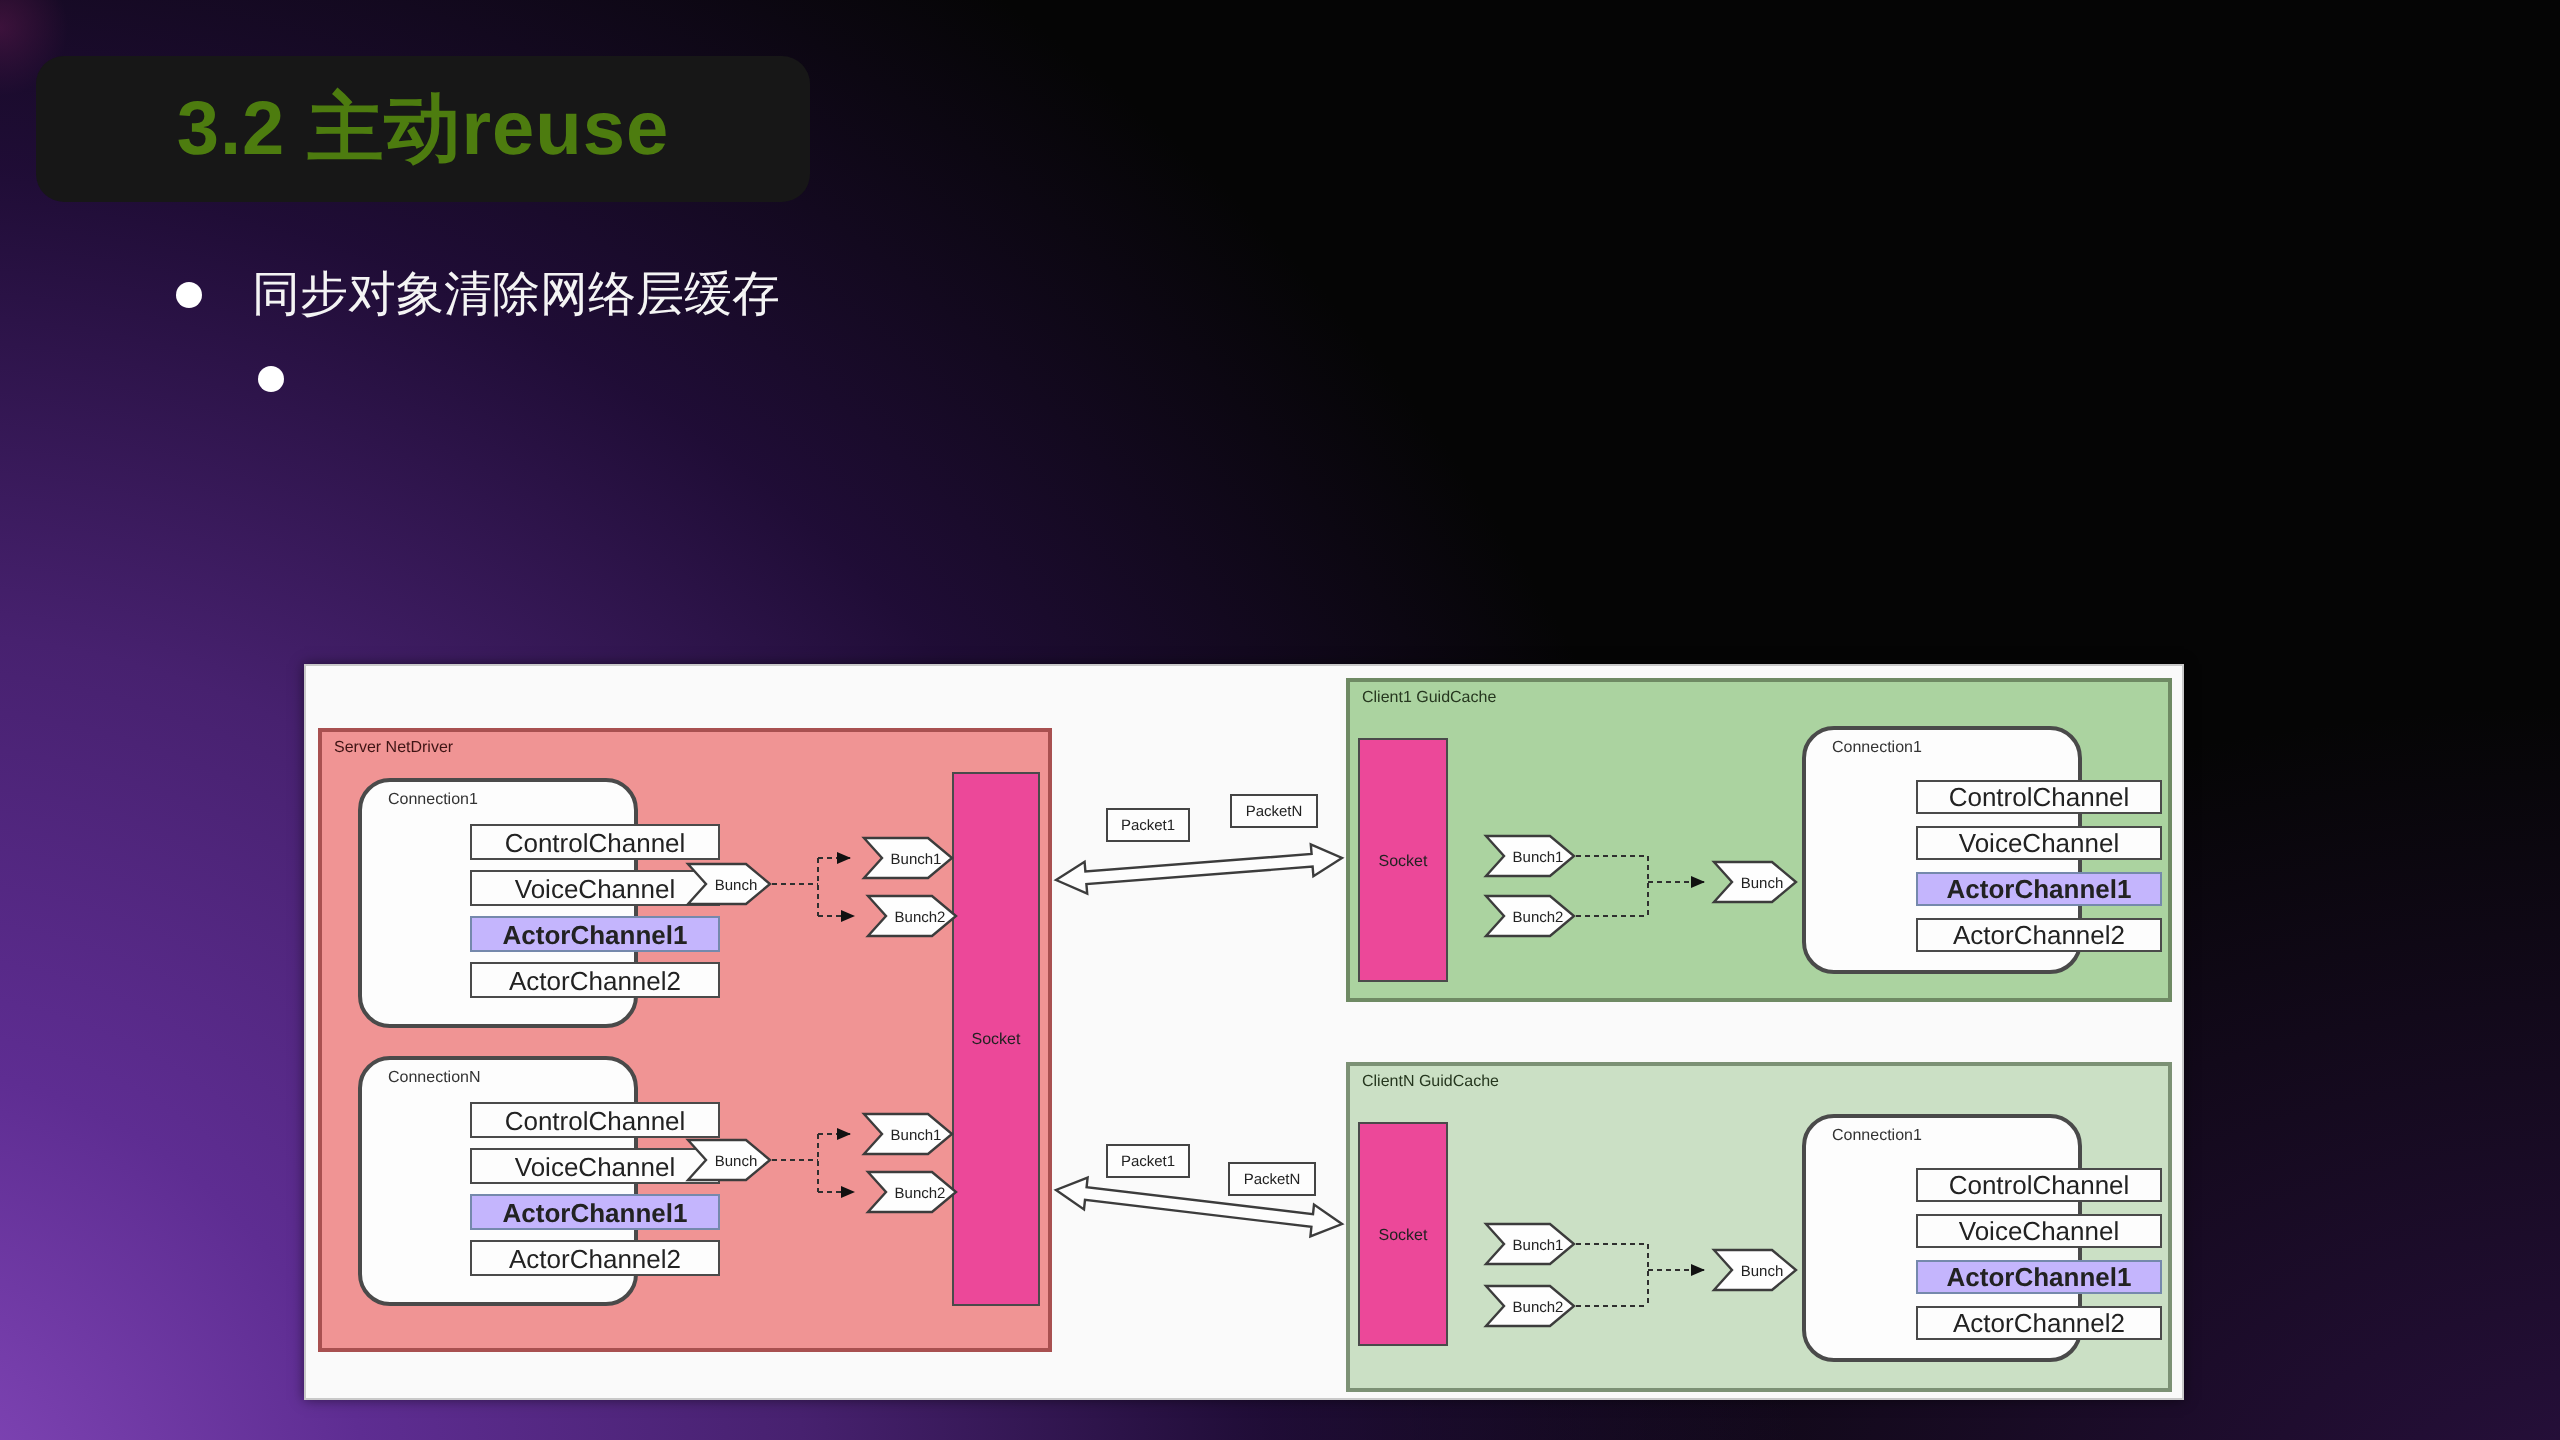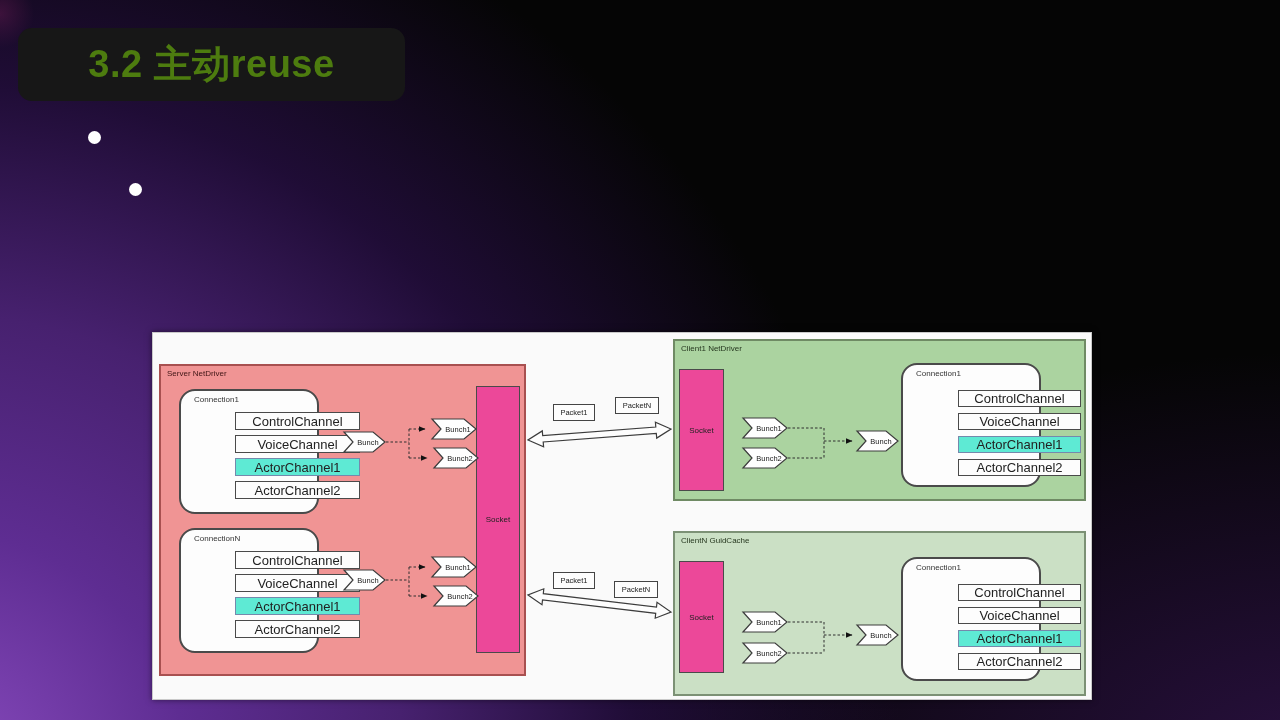--- a/index.html
+++ b/index.html
@@ -37,21 +37,21 @@
   .client1{left:520px;top:6px;height:162px;}
   .clientn{left:520px;top:198px;height:165px;background:#cbe0c5;border-color:#7c9175;}
   .client-box>.blk-label{color:#26371f;}
   .conn-box{position:absolute;width:140px;background:#fdfdfd;border:2px solid #4a4a4a;border-radius:16px;}
   .conn-label{font-size:8px;color:#333;position:absolute;left:13px;top:4px;white-space:nowrap;}
   .chan{
     position:absolute;background:#fdfdfd;border:1px solid #4a4a4a;
     display:flex;align-items:center;justify-content:center;
     font-size:13px;color:#222;white-space:nowrap;margin-left:40px;
   }
-  .chan.hl{background:#5eead4;border-color:#7589ac;}
+  .chan.hl{background:#c4b5fd;border-color:#7589ac;font-weight:bold;}
   .sock{
     position:absolute;background:#ec4899;border:1px solid #4a4a4a;
     display:flex;align-items:center;justify-content:center;font-size:8px;color:#222;
   }
   .pkt{
     position:absolute;background:#fdfdfd;border:1px solid #444;
     display:flex;align-items:center;justify-content:center;font-size:7.5px;color:#222;
   }
   svg.chev{position:absolute;overflow:visible;}
   svg.chev polygon{fill:#fefefe;stroke:#3c3c3c;stroke-width:1.2;}
@@ -62,20 +62,21 @@
 </style>
 </head>
 <body>
 
 <div class="title-box">
   <span class="title-text">3.2 主动reuse</span>
 </div>
 
 <div class="bullet b1">
   <span class="dot"></span>
+  <span>同步对象清除网络层缓存</span>
 </div>
 <div class="bullet b2">
   <span class="dot"></span>
 </div>
 
 <div class="panel">
 
   <div class="abs server-box">
     <span class="blk-label">Server NetDriver</span>
   </div>
@@ -124,21 +125,21 @@
       <text x="27" y="14">Bunch2</text>
     </svg>
 
   <div class="pkt" style="left:400px;top:71px;width:42px;height:17px;">Packet1</div>
   <div class="pkt" style="left:462px;top:64px;width:44px;height:17px;">PacketN</div>
 
   <div class="pkt" style="left:400px;top:239px;width:42px;height:17px;">Packet1</div>
   <div class="pkt" style="left:461px;top:248px;width:44px;height:17px;">PacketN</div>
 
   <div class="abs client-box client1">
-    <span class="blk-label">Client1 NetDriver</span>
+    <span class="blk-label">Client1 GuidCache</span>
   </div>
   <div class="sock" style="left:526px;top:36px;width:45px;height:122px;">Socket</div>
   <svg class="chev" style="left:589px;top:84px;" width="46" height="22">
     <polygon points="1,1 33,1 45,11 33,21 1,21 10,11"></polygon>
       <text x="27" y="14">Bunch1</text>
     </svg>
   <svg class="chev" style="left:589px;top:114px;" width="46" height="22">
     <polygon points="1,1 33,1 45,11 33,21 1,21 10,11"></polygon>
       <text x="27" y="14">Bunch2</text>
     </svg>

